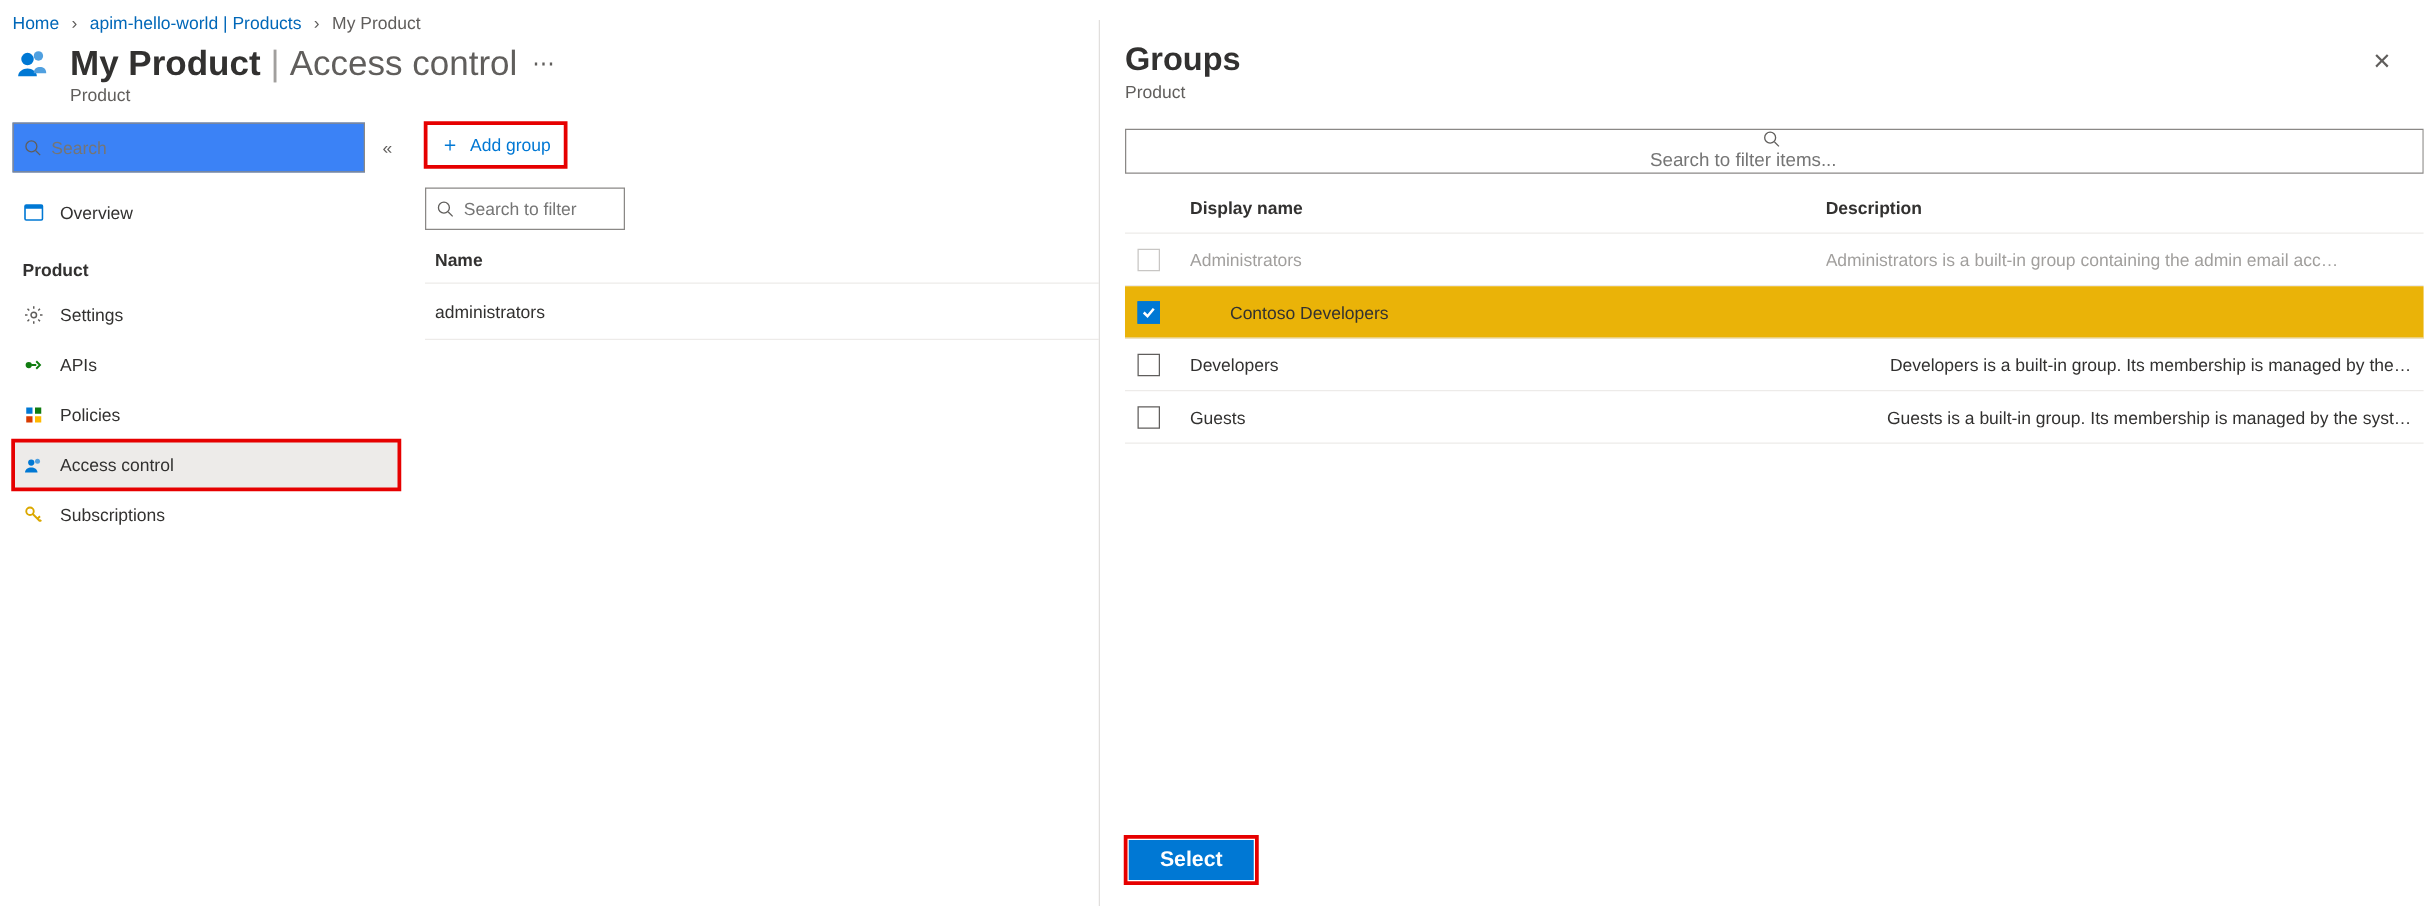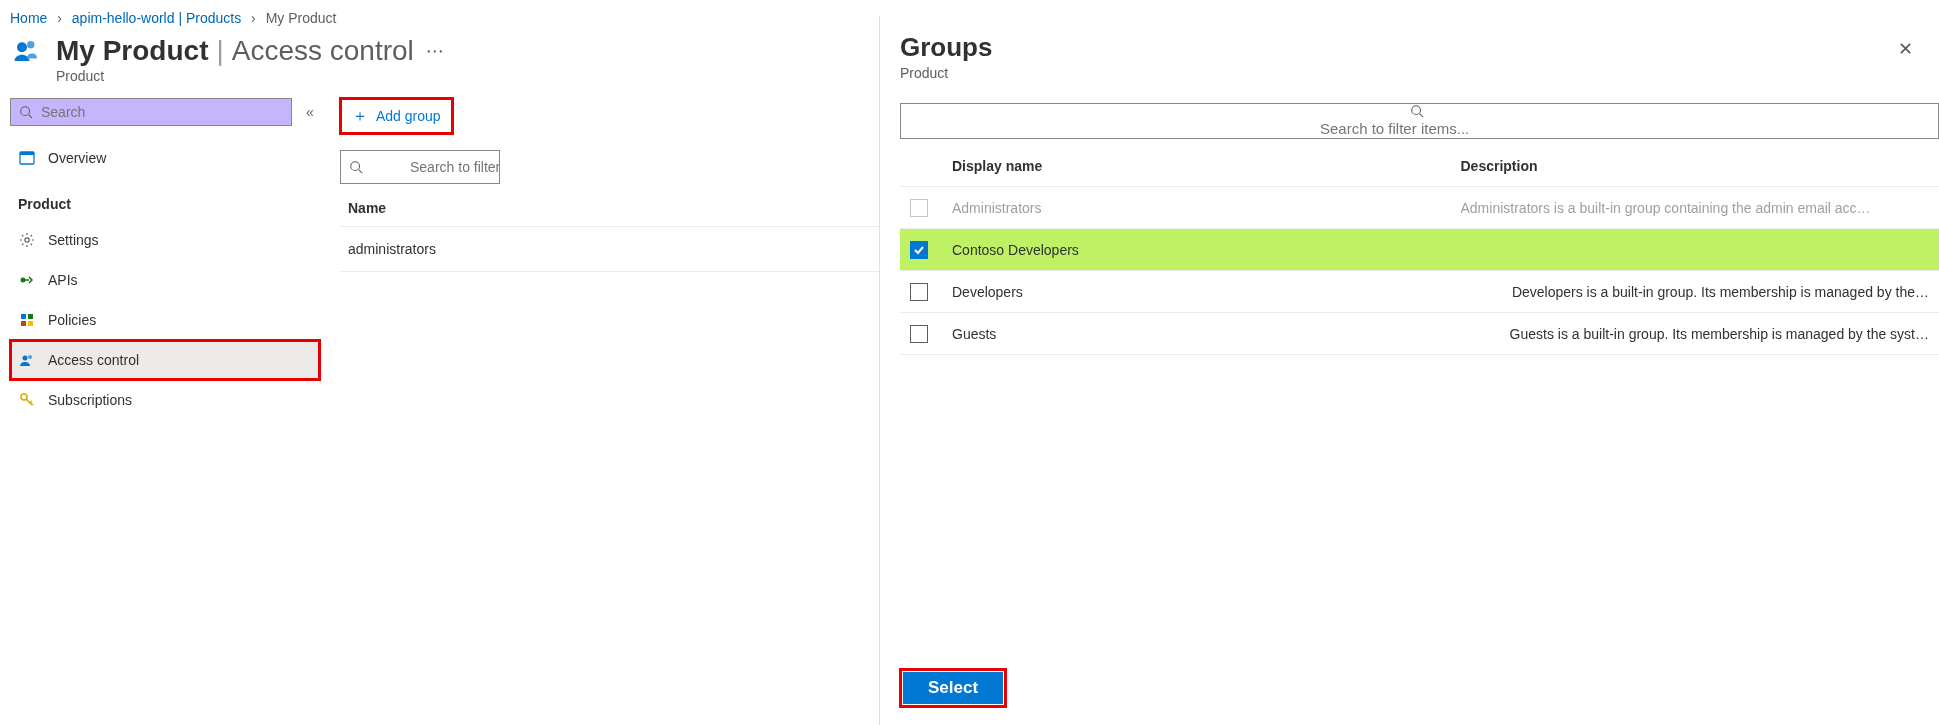--- a/index.html
+++ b/index.html
@@ -34,26 +34,26 @@
   
   .main-area { display:flex; }
   .sidebar {
     width: 330px;
     padding: 0 10px 0 10px;
   }
   .search-row { display:flex; align-items:center; gap:8px;}
   .search-box {
     flex:1;
     border: 1px solid #8a8886;
-    height: 28px;
+    height: 40px;
     display:flex;
     align-items:center;
     padding: 0 8px;
     color:#605e5c;
-    background:#c4b5fd;
+    background:#3b82f6;
   }
   .search-box input {
     border:none; outline:none; flex:1; font-size:14px; color:#323130;
     background:transparent;
   }
   .collapse-chevron { color:#605e5c; cursor:pointer; font-size:14px; width:20px; text-align:center;}
   .nav-item {
     display:flex; align-items:center; height:40px;
     padding: 0 8px; cursor:pointer; gap:12px;
   }
@@ -69,21 +69,21 @@
   .content-col { flex:1; padding: 0 10px;}
   .toolbar { display:flex; align-items:center; height:40px; gap:10px; margin-top:-2px;}
   .add-group-btn {
     display:flex; align-items:center; gap:8px; height:36px; padding: 0 12px;
     color:#0078d4; cursor:pointer; background:#fff;
   }
   .add-group-btn .plus { font-size:16px; font-weight:300;}
   .filter-box {
     margin-top:14px;
     border:1px solid #8a8886; height:34px; display:flex; align-items:center;
-    padding:0 8px; color:#605e5c; width: 160px; gap: 39px;
+    padding:0 8px; color:#605e5c; width: 160px;
   }
   .filter-box input { border:none; outline:none; flex:1; font-size:14px; background:transparent;}
   .list-header { padding: 16px 8px 10px 8px; font-weight:600; border-bottom:1px solid #edebe9;}
   .list-row { padding: 14px 8px; border-bottom:1px solid #edebe9;}
   
   .panel {
     position:absolute; top:16px; right:0; bottom:0;
     width: 1060px;
     background:#fff;
     border-left:1px solid #e1dfdd;
@@ -105,21 +105,21 @@
   .groups-table { margin-top:6px; }
   .groups-head-row, .groups-row {
     display:grid;
     grid-template-columns: 46px 1fr 1fr;
     align-items:center;
     min-height:42px;
     border-bottom:1px solid #edebe9;
     padding-right:4px;
   }
   .groups-head-row { font-weight:600; }
-  .groups-row.selected { background:#bef264;}
+  .groups-row.selected { background:#eab308;gap:32px;}
   .groups-row.disabled { color:#a19f9d;}
   .chk {
     width:18px; height:18px; border:1px solid #605e5c; margin-left:10px;
     display:flex; align-items:center; justify-content:center;
     background:#fff; cursor:pointer;
   }
   .chk.disabled { border-color:#c8c6c4; cursor:default;}
   .chk.checked { background:#0078d4; border-color:#0078d4;}
   .chk.checked svg { display:block;}
   .chk svg { display:none;}

